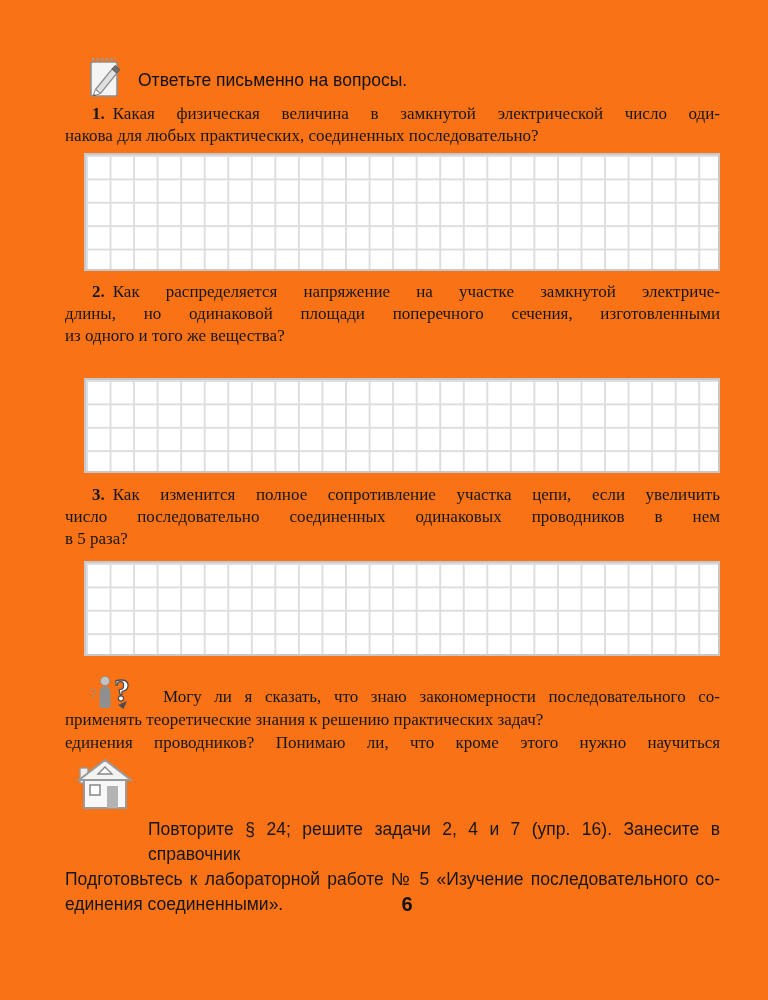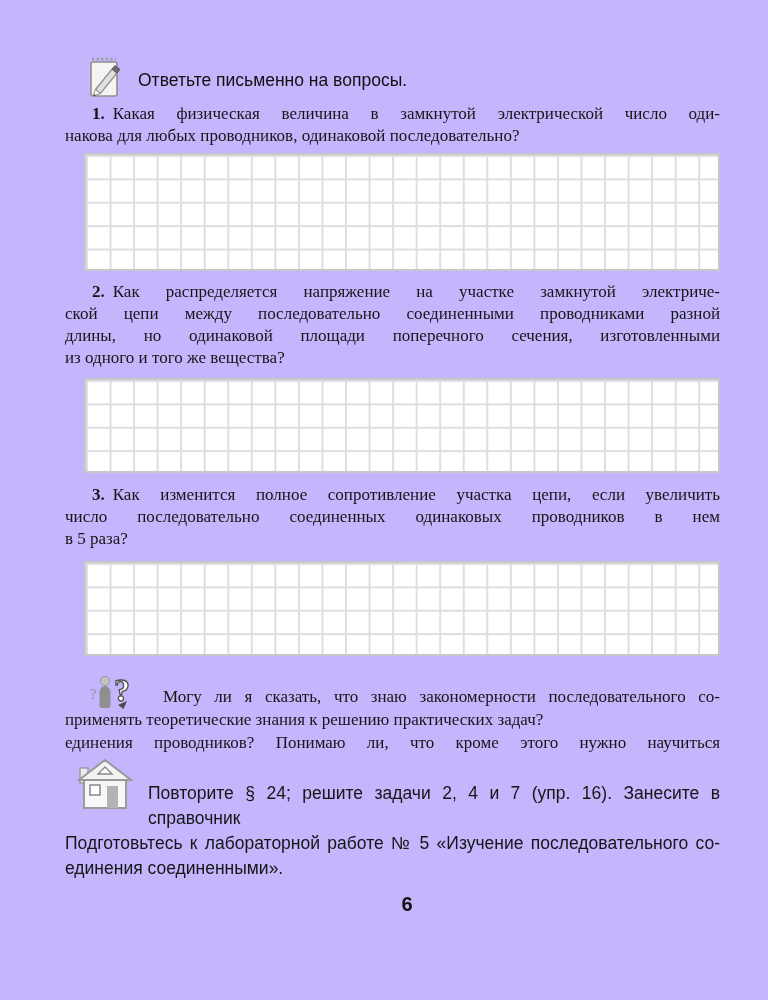--- a/index.html
+++ b/index.html
@@ -1,20 +1,20 @@
 <!DOCTYPE html>
 <html><head>
 <meta charset="utf-8">
 <style>
   html, body { margin: 0; padding: 0; background: #ffffff; }
   .page {
     position: relative;
     width: 768px;
     height: 1000px;
-    background: #c4b5fd;
+    background: #f97316;
     overflow: hidden;
     font-family: "Liberation Serif", serif;
     color: #161616;
   }
 
   
   .para { position: absolute; left: 65px; width: 655px; }
   .serif { font-family: "Liberation Serif", serif; font-size: 17px; line-height: 22px; }
 
   .line { text-align: justify; text-align-last: justify; }
@@ -29,21 +29,21 @@
   }
 
   .reflection-para { top: 679px; line-height: 23px; margin-top: 6px; }
   .reflection-para .line.first { padding-left: 98px; }
 
   .homework-para {
     top: 781px;
     font-family: "Liberation Sans", sans-serif;
     font-size: 17.5px; line-height: 25px;
   }
-  .homework-para .line.first { padding-left: 83px; }
+  .homework-para .line.first { padding-left: 83px; margin-top: 36px; }
 
   
   .grid {
     position: absolute;
     left: 84px;
     width: 636px;
     box-sizing: border-box;
     border: 2px solid #c6c8ca;
     background-color: #ffffff;
     background-image:
@@ -73,28 +73,27 @@
       <polygon points="10.5,35.5 27,15 32,19 15.5,39.5" fill="#e0e0e0" stroke="#8a8a8a" stroke-width="1.2"></polygon>
       <polygon points="27,15 30,11.5 35,15.5 32,19" fill="#6f6f6f" stroke="#5a5a5a" stroke-width="1"></polygon>
       <polygon points="10.5,35.5 15.5,39.5 8,42" fill="#fdfdfd" stroke="#8a8a8a" stroke-width="1"></polygon>
       <polygon points="9.5,40.3 8,42 11,41.4" fill="#444"></polygon>
     </svg>
   </div>
   <div class="instr-text">Ответьте письменно на вопросы.</div>
 
   <div class="para serif" style="top:103px">
     <div class="line j q-first"><span class="qnum">1.</span><span>Какая физическая величина в замкнутой электрической число оди-</span></div>
-    <div class="line last">накова для любых проводников, одинаковой последовательно?</div>
+    <div class="line last">накова для любых практических, соединенных последовательно?</div>
   </div>
 
   <div class="grid" style="top:153px; height:118px"></div>
 
   <div class="para serif" style="top:281px">
     <div class="line j q-first"><span class="qnum">2.</span><span>Как распределяется напряжение на участке замкнутой электриче-</span></div>
-    <div class="line j">ской цепи между последовательно соединенными проводниками разной</div>
     <div class="line j">длины, но одинаковой площади поперечного сечения, изготовленными</div>
     <div class="line last">из одного и того же вещества?</div>
   </div>
 
   <div class="grid" style="top:378px; height:95px"></div>
 
   <div class="para serif" style="top:484px">
     <div class="line j q-first"><span class="qnum">3.</span><span>Как изменится полное сопротивление участка цепи, если увеличить</span></div>
     <div class="line j">число последовательно соединенных одинаковых проводников в нем</div>
     <div class="line last">в 5 раза?</div>

